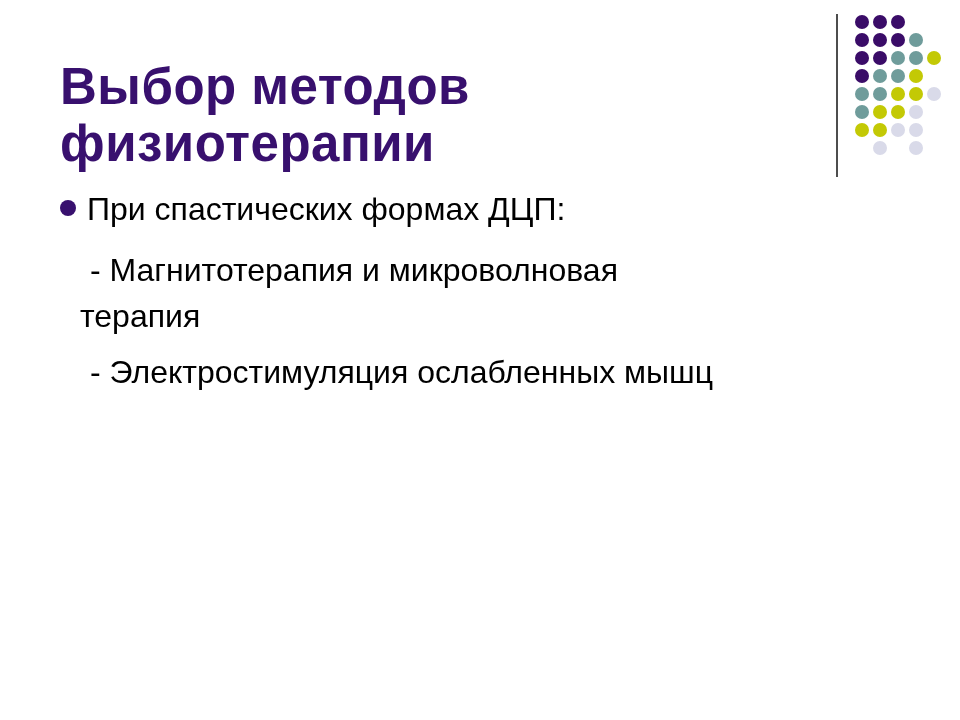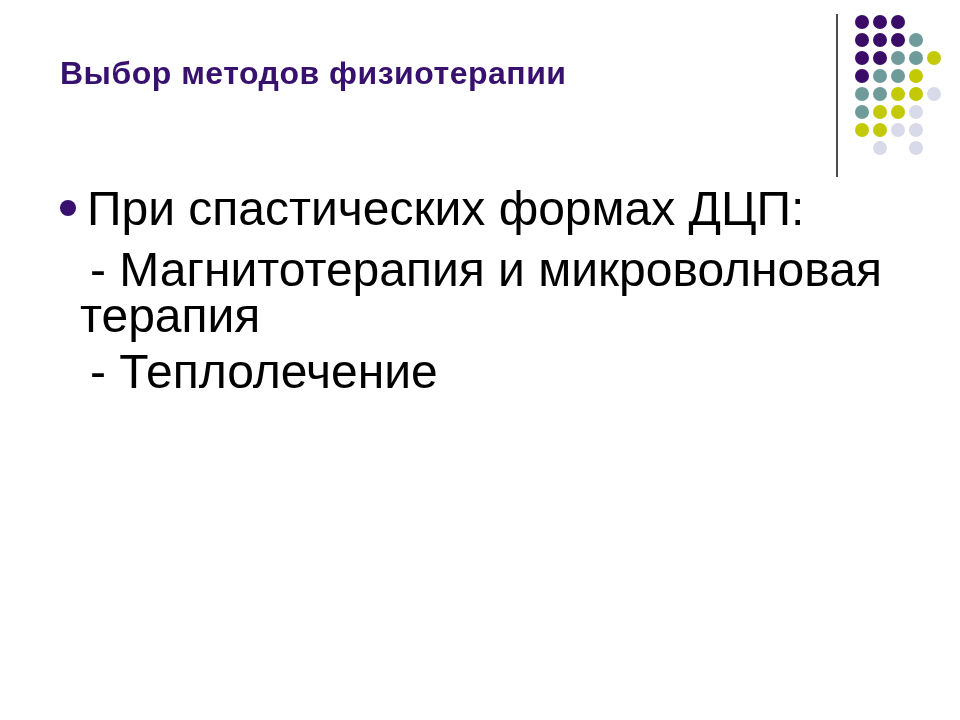--- a/index.html
+++ b/index.html
@@ -20,21 +20,21 @@
     height: 720px;
     background: var(--c-bg);
     overflow: hidden;
     font-family: "Liberation Sans", sans-serif;
   }
   .title {
     position: absolute;
     left: 60px;
     top: 24px;
     width: 560px;
-    font-size: 32px;
+    font-size: 51px;
     font-weight: bold;
     line-height: 57px;
     color: var(--c-title);
     letter-spacing: 0.5px;
   }
   .decor-line {
     position: absolute;
     left: 836px;
     top: 14px;
     width: 2px;
@@ -54,21 +54,21 @@
     position: absolute;
     left: 2px; top: 2px;
     width: 14px; height: 14px;
     border-radius: 50%;
   }
   .body-text {
     position: absolute;
     left: 60px;
     top: 186px;
     width: 832px;
-    font-size: 48px;
+    font-size: 32px;
     line-height: 46px;
     color: var(--c-body);
   }
   .bullet-row {
     display: flex;
     align-items: flex-start;
     margin-bottom: 15px;
   }
   .bullet-dot {
     flex: 0 0 auto;
@@ -197,15 +197,15 @@
       <div class="dot-cell"></div>
     </div>
 
   <div class="body-text">
     <div class="bullet-row">
       <span class="bullet-dot"></span>
       <span>При спастических формах ДЦП:</span>
     </div>
     <div class="sub-item wrap2">- Магнитотерапия и микроволновая
 терапия</div>
-    <div class="sub-item">- Теплолечение</div>
+    <div class="sub-item">- Электростимуляция ослабленных мышц</div>
   </div>
 </div>
 
 </body></html>

